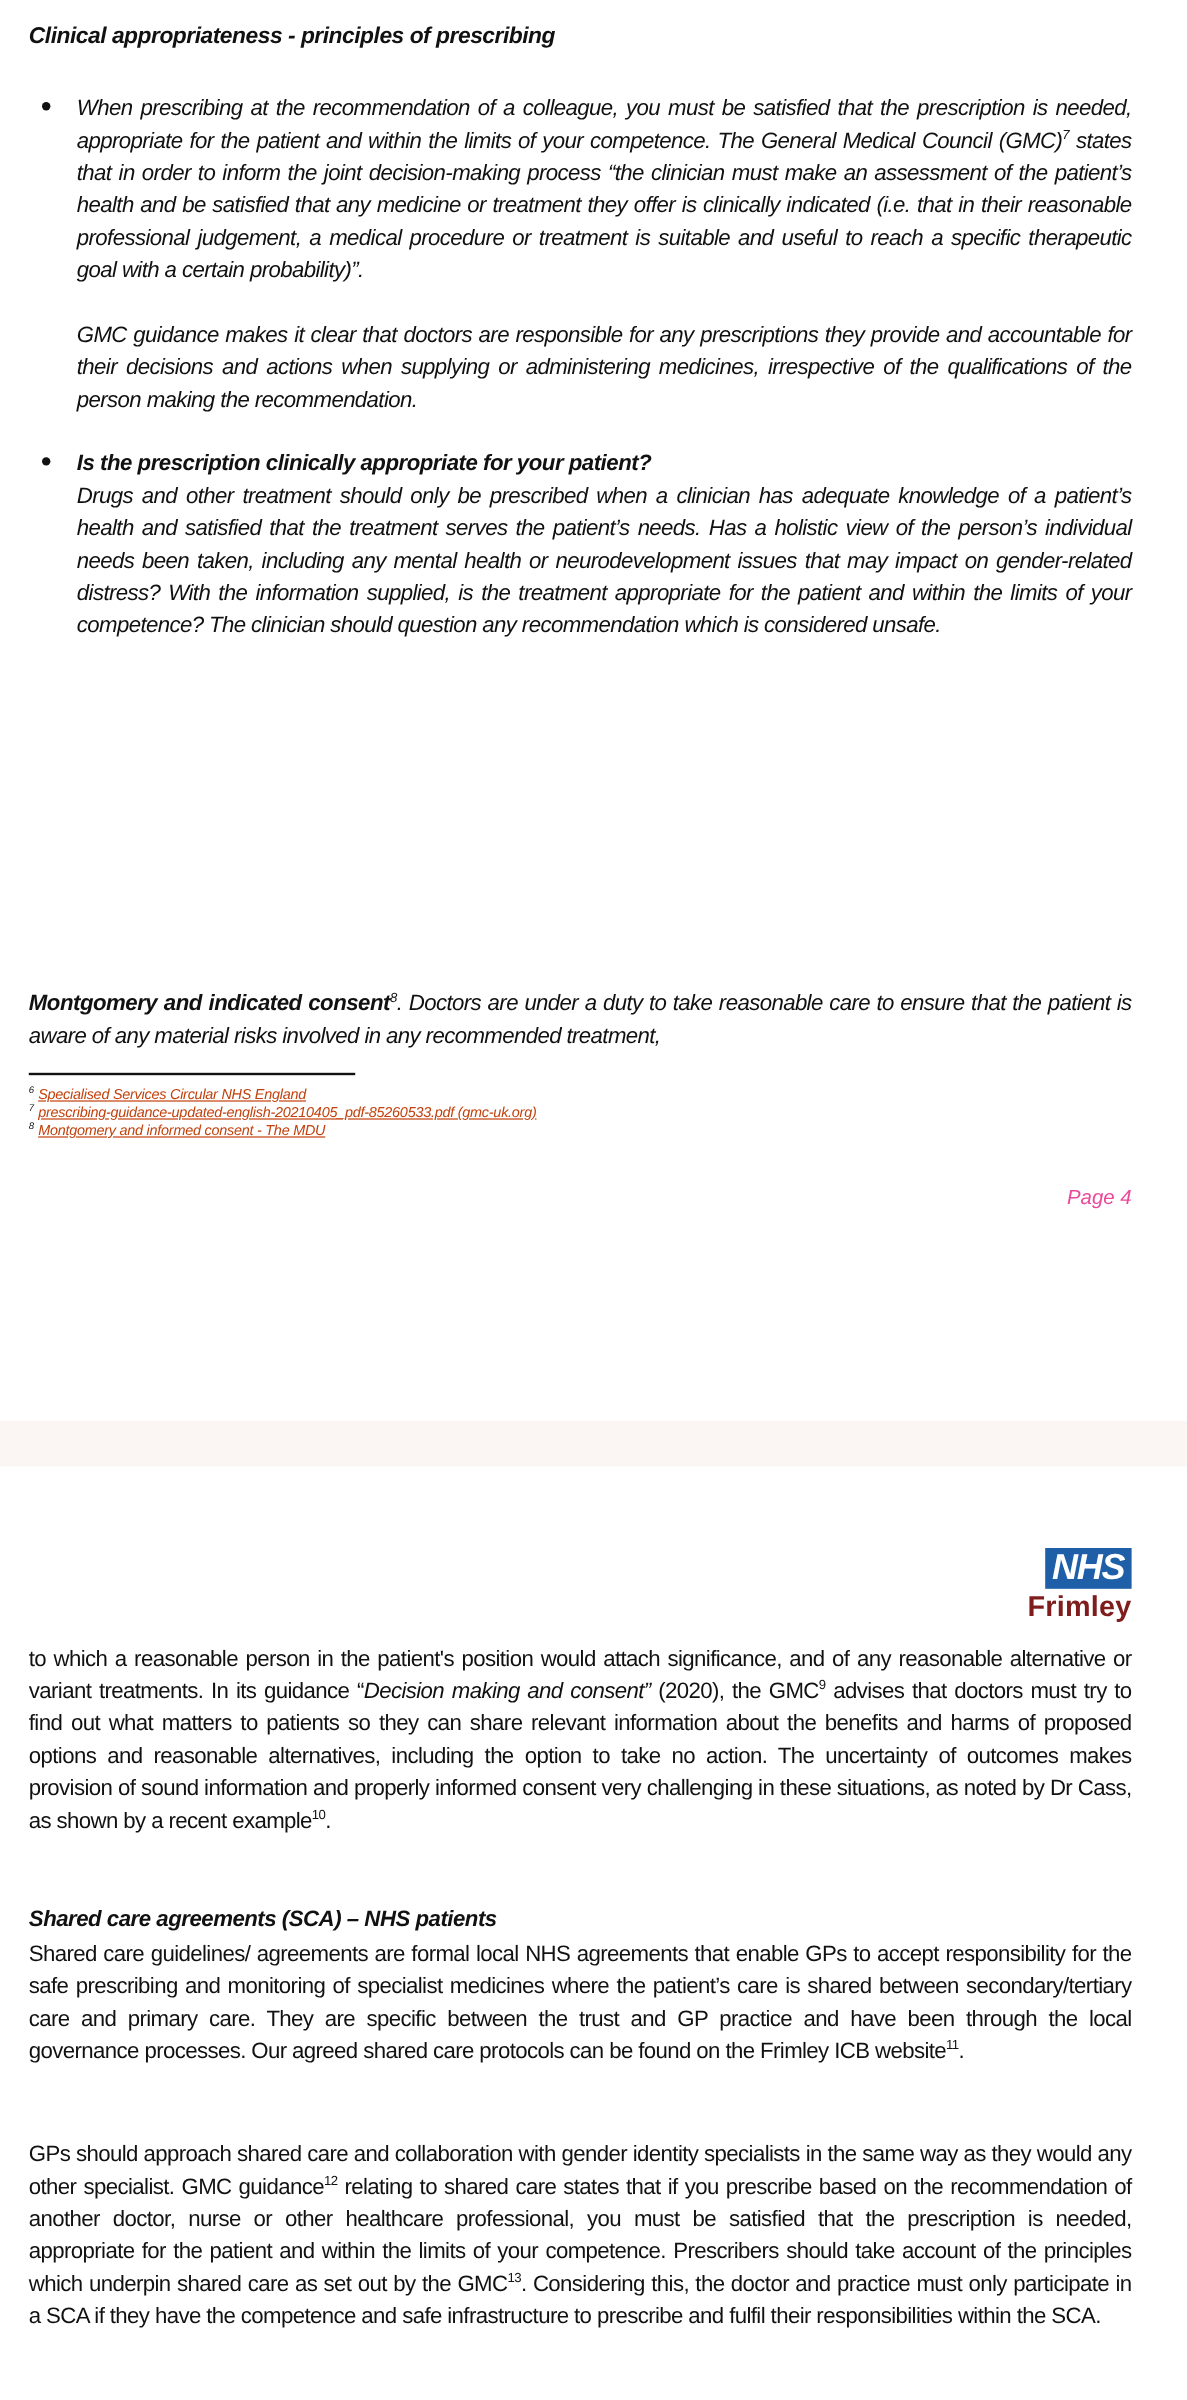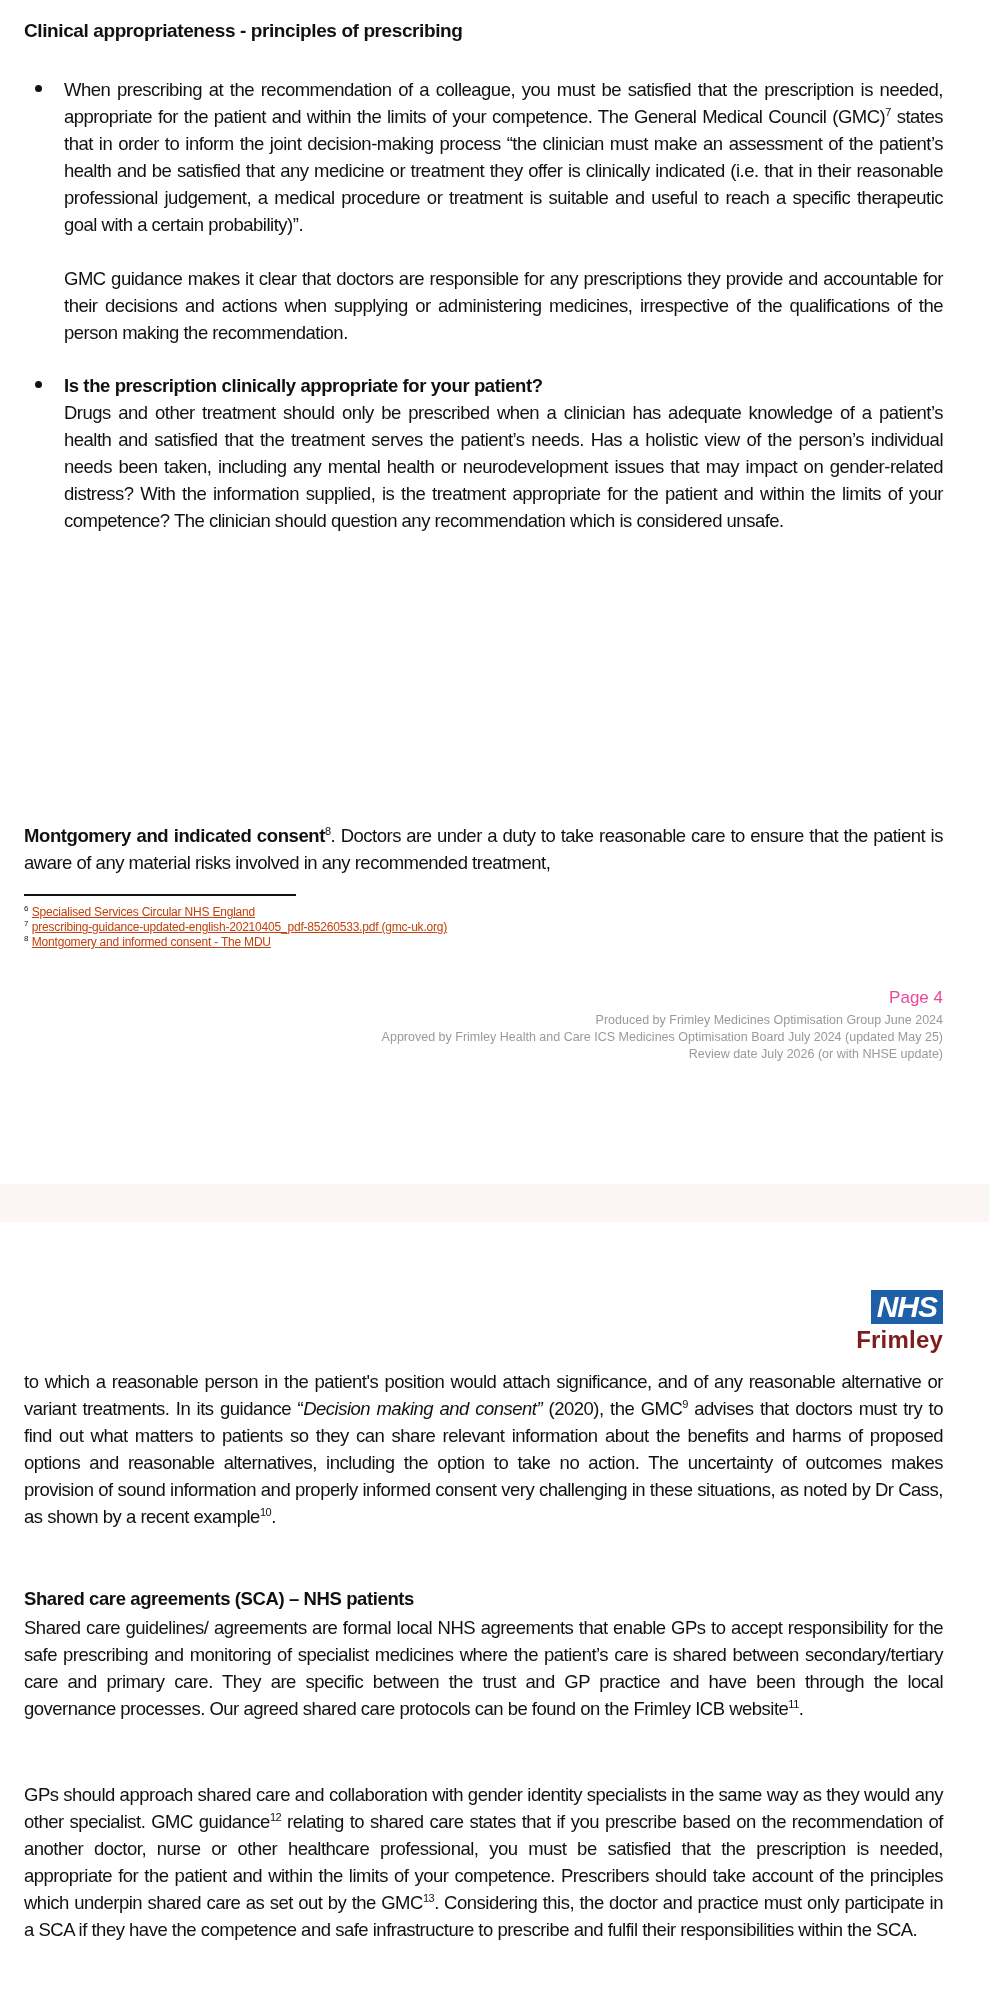--- a/index.html
+++ b/index.html
@@ -1,18 +1,18 @@
 <!DOCTYPE html>
 <html><head>
 <meta charset="utf-8">
 <style>
   html, body { margin: 0; padding: 0; background: #ffffff; }
   body { width: 989px; height: 2000px; position: relative; overflow: hidden;
          font-family: "Liberation Sans", sans-serif; color: #111111; }
-  .page { position: absolute; left: 0; width: 989px; }
+  .page { position: absolute; left: 0; width: 989px; font-style: italic; }
   .page1 { top: 0; height: 1184px; }
   .gap { position: absolute; left: 0; top: 1184px; width: 989px; height: 38px; background: #fbf5f4; }
   .page2 { top: 1222px; height: 778px; }
 
   .section-title { position: absolute; left: 24px; top: 20px; font-size: 19px; font-weight: bold; letter-spacing: -0.4px; }
 
   .bullets { position: absolute; left: 24px; top: 76px; width: 919px; margin: 0; padding: 0; list-style: none; }
   .bullet-item { position: relative; padding-left: 40px; margin-bottom: 26px; }
   .bullet-dot { position: absolute; left: 11px; top: 9px; width: 7px; height: 7px; border-radius: 50%; background: #111; }
   .bullet-q { font-size: 18.5px; font-weight: bold; line-height: 27px; text-align: justify; letter-spacing: -0.4px; }
@@ -29,21 +29,21 @@
   .fn-item sup { font-size: 8px; color: #111; }
   .fn-link { color: #c2410c; text-decoration: underline; cursor: pointer; letter-spacing: -0.2px; }
 
   .page-num { position: absolute; right: 46px; top: 988px; font-size: 17px; color: #ec4899; }
   .meta { position: absolute; right: 46px; top: 1012px; text-align: right; font-size: 12.5px; line-height: 17px; color: #9a9a9a; }
 
   .logo { position: absolute; right: 46px; top: 1290px; text-align: right; }
   .nhs-box { display: inline-block; background: #1f5fa8; color: #fff; font-weight: bold; font-style: italic; font-size: 30px; line-height: 34px; padding: 0 6px; letter-spacing: -1px; }
   .logo-text { font-size: 24px; font-weight: bold; color: #7f1d1d; margin-top: 2px; letter-spacing: 0.2px; }
 
-  .h2 { position: absolute; left: 24px; font-size: 18.5px; font-weight: bold; letter-spacing: -0.4px; }
+  .h2 { position: absolute; left: 24px; font-size: 18.5px; font-weight: bold; letter-spacing: -0.4px; font-style: italic; }
 </style>
 </head>
 <body>
 
 <div class="page page1">
   <div class="section-title">Clinical appropriateness - principles of prescribing</div>
 
   <ul class="bullets">
     <li class="bullet-item">
       <span class="bullet-dot"></span>
@@ -60,25 +60,20 @@
   <p class="para" style="top:822px;"><b>Montgomery and indicated consent</b><sup>8</sup><span>. Doctors are under a duty to take reasonable care to ensure that the patient is aware of any material risks involved in any recommended treatment,</span></p>
 
   <div class="fn-rule"></div>
   <div class="footnotes">
     <div class="fn-item"><sup>6</sup> <span class="fn-link">Specialised Services Circular NHS England</span></div>
     <div class="fn-item"><sup>7</sup> <span class="fn-link">prescribing-guidance-updated-english-20210405_pdf-85260533.pdf (gmc-uk.org)</span></div>
     <div class="fn-item"><sup>8</sup> <span class="fn-link">Montgomery and informed consent - The MDU</span></div>
   </div>
 
   <div class="page-num">Page 4</div>
-  <div class="meta">
-    <div>Produced by Frimley Medicines Optimisation Group June 2024</div>
-    <div>Approved by Frimley Health and Care ICS Medicines Optimisation Board July 2024 (updated May 25)</div>
-    <div>Review date July 2026 (or with NHSE update)</div>
-  </div>
 </div>
 
 <div class="gap"></div>
 
 <div class="page page2"></div>
 
 <div class="logo">
   <div class="nhs-box">NHS</div>
   <div class="logo-text">Frimley</div>
 </div>

